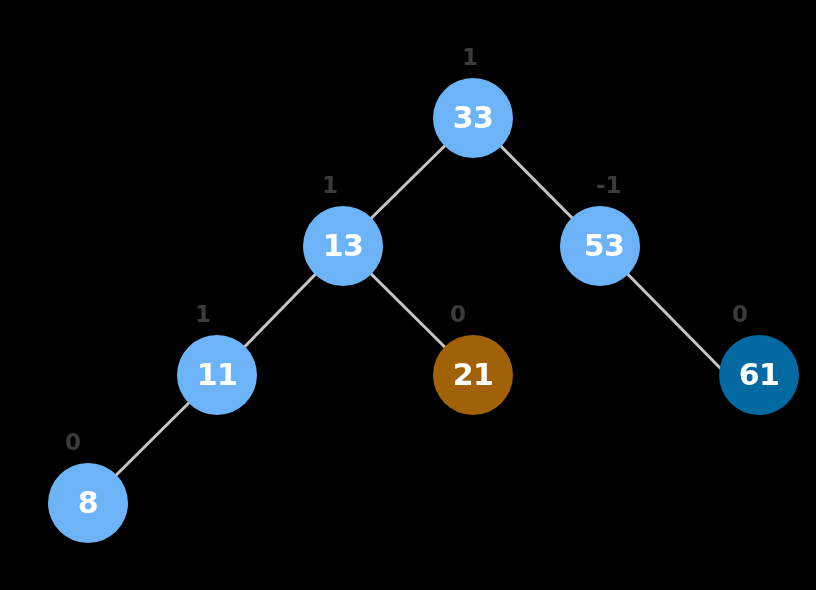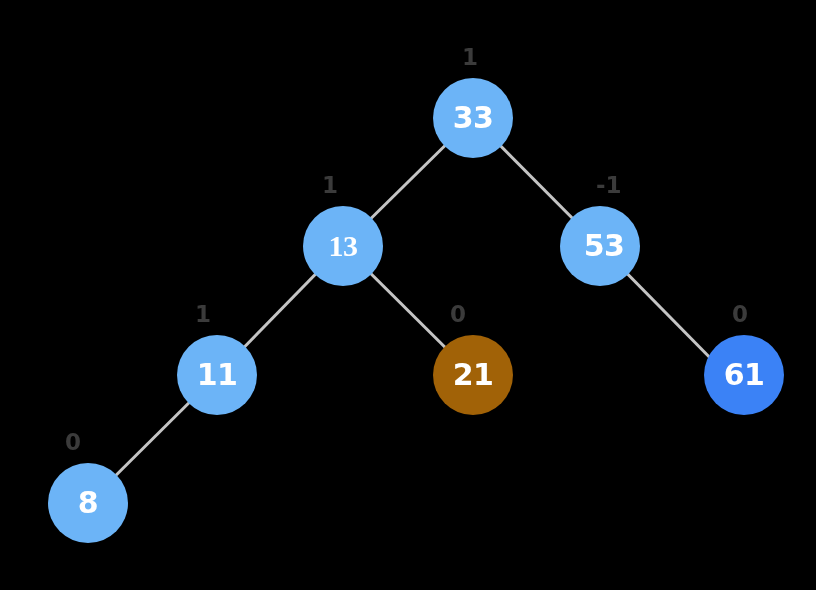--- a/index.html
+++ b/index.html
@@ -63,36 +63,36 @@
       <line x1="600" y1="246" x2="727" y2="375" stroke="#c4c4c4" stroke-width="3"></line>
       <line x1="217" y1="375" x2="88" y2="503" stroke="#c4c4c4" stroke-width="3"></line>
     </svg>
   <div id="node-layer">
       <div class="balance-label" style="left: 462px; top: 46px; color: rgb(59, 59, 59);">1</div>
       <div class="tree-node" style="left: 433px; top: 78px; width: 80px; height: 80px; background: rgb(108, 180, 247);">
         <span class="node-key" style="color: rgb(255, 255, 255);">33</span>
       </div>
       <div class="balance-label" style="left: 322px; top: 174px; color: rgb(59, 59, 59);">1</div>
       <div class="tree-node" style="left: 303px; top: 206px; width: 80px; height: 80px; background: rgb(108, 180, 247);">
-        <span class="node-key" style="color: rgb(255, 255, 255); font-family: Liberation Serif, serif;">13</span>
+        <span class="node-key" style="color: rgb(255, 255, 255);">13</span>
       </div>
       <div class="balance-label" style="left: 596px; top: 174px; color: rgb(59, 59, 59);">-1</div>
       <div class="tree-node" style="left: 560px; top: 206px; width: 80px; height: 80px; background: rgb(108, 180, 247);">
         <span class="node-key" style="color: rgb(255, 255, 255); margin-left: 8px;">53</span>
       </div>
       <div class="balance-label" style="left: 195px; top: 303px; color: rgb(59, 59, 59);">1</div>
       <div class="tree-node" style="left: 177px; top: 335px; width: 80px; height: 80px; background: rgb(108, 180, 247);">
         <span class="node-key" style="color: rgb(255, 255, 255); text-align: right;">11</span>
       </div>
       <div class="balance-label" style="left: 450px; top: 303px; color: rgb(59, 59, 59);">0</div>
       <div class="tree-node" style="left: 433px; top: 335px; width: 80px; height: 80px; background: #a16207;">
         <span class="node-key" style="color: rgb(255, 255, 255);">21</span>
       </div>
       <div class="balance-label" style="left: 732px; top: 303px; color: rgb(59, 59, 59);">0</div>
-      <div class="tree-node" style="left: 704px; top: 335px; width: 80px; height: 80px; background: #3b82f6;">
+      <div class="tree-node" style="left: 719px; top: 335px; width: 80px; height: 80px; background: #0369a1;">
         <span class="node-key" style="color: rgb(255, 255, 255);">61</span>
       </div>
       <div class="balance-label" style="left: 65px; top: 431px; color: rgb(59, 59, 59);">0</div>
       <div class="tree-node" style="left: 48px; top: 463px; width: 80px; height: 80px; background: rgb(108, 180, 247);">
         <span class="node-key" style="color: rgb(255, 255, 255);">8</span>
       </div>
     </div>
 </div>
 
 </body></html>

